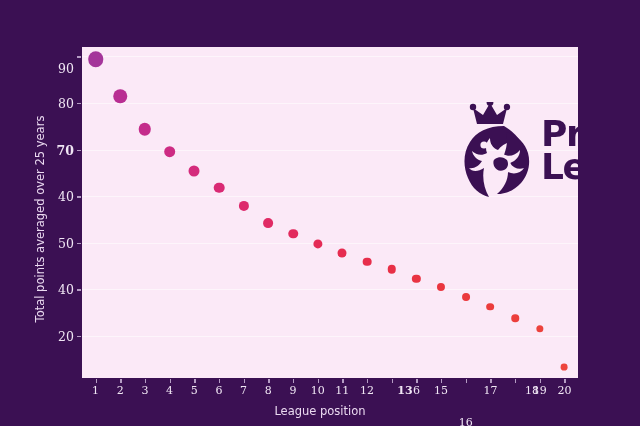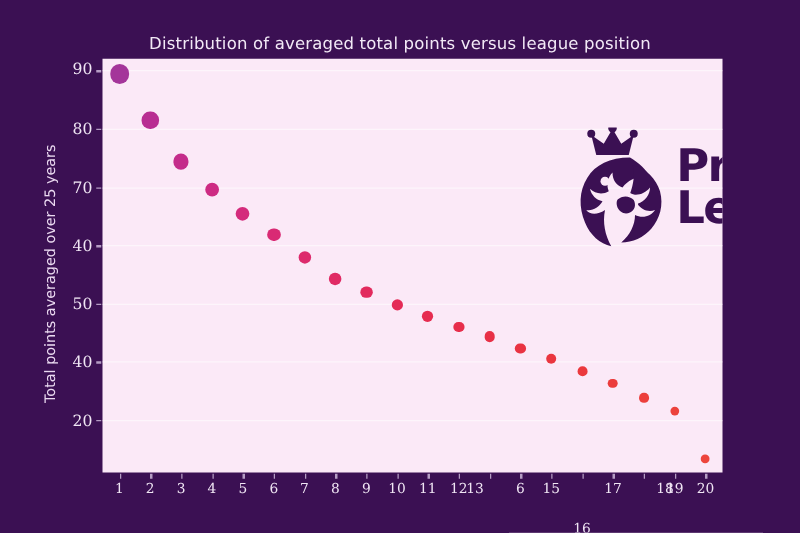--- a/index.html
+++ b/index.html
@@ -116,28 +116,28 @@
     font-family: "DejaVu Sans", sans-serif;
     font-weight: bold;
   }
   .pl-word { font-size: 36px; letter-spacing: -1.4px; display: block; }
 </style>
 </head>
 <body>
 
 <div id="figure">
 
-  <div id="chart-title">Distribution of averaged total points versus league position</div>
 
   <div id="ylabel">Total points averaged over 25 years</div>
+  <div id="xlabel">League position</div>
 
   <div id="ytick-labels">
-      <div class="ytick-label" style="top: 55px;">90</div>
+      <div class="ytick-label" style="top: 68px;">90</div>
       <div class="ytick-label" style="top: 102.9px;">80</div>
-      <div class="ytick-label" style="top: 149.6px;">70</div>
+      <div class="ytick-label" style="top: 149.6px; font-weight: bold;">70</div>
       <div class="ytick-label" style="top: 196.2px;">40</div>
       <div class="ytick-label" style="top: 242.8px;">50</div>
       <div class="ytick-label" style="top: 289.4px;">40</div>
       <div class="ytick-label" style="top: 336px;">20</div>
     </div>
   <div id="ytick-marks">
       <div class="ytick-mark" style="top: 56.3px;"></div>
       <div class="ytick-mark" style="top: 102.9px;"></div>
       <div class="ytick-mark" style="top: 149.6px;"></div>
       <div class="ytick-mark" style="top: 196.2px;"></div>
@@ -151,21 +151,21 @@
       <div class="xtick-label" style="left: 144.9px;">3</div>
       <div class="xtick-label" style="left: 169.6px;">4</div>
       <div class="xtick-label" style="left: 194.3px;">5</div>
       <div class="xtick-label" style="left: 219px;">6</div>
       <div class="xtick-label" style="left: 243.6px;">7</div>
       <div class="xtick-label" style="left: 268.3px;">8</div>
       <div class="xtick-label" style="left: 293px;">9</div>
       <div class="xtick-label" style="left: 317.7px;">10</div>
       <div class="xtick-label" style="left: 342.3px;">11</div>
       <div class="xtick-label" style="left: 367px;">12</div>
-      <div class="xtick-label" style="left: 380px;">13</div>
+      <div class="xtick-label" style="left: 405px; font-weight: bold;">13</div>
       <div class="xtick-label" style="left: 416.4px;">6</div>
       <div class="xtick-label" style="left: 441px;">15</div>
       <div class="xtick-label" style="left: 465.7px; margin-top: 32px;">16</div>
       <div class="xtick-label" style="left: 490.4px;">17</div>
       <div class="xtick-label" style="left: 532px;">18</div>
       <div class="xtick-label" style="left: 539.8px;">19</div>
       <div class="xtick-label" style="left: 564.4px;">20</div>
     </div>
   <div id="xtick-marks">
       <div class="xtick-mark" style="left: 95.6px;"></div>

